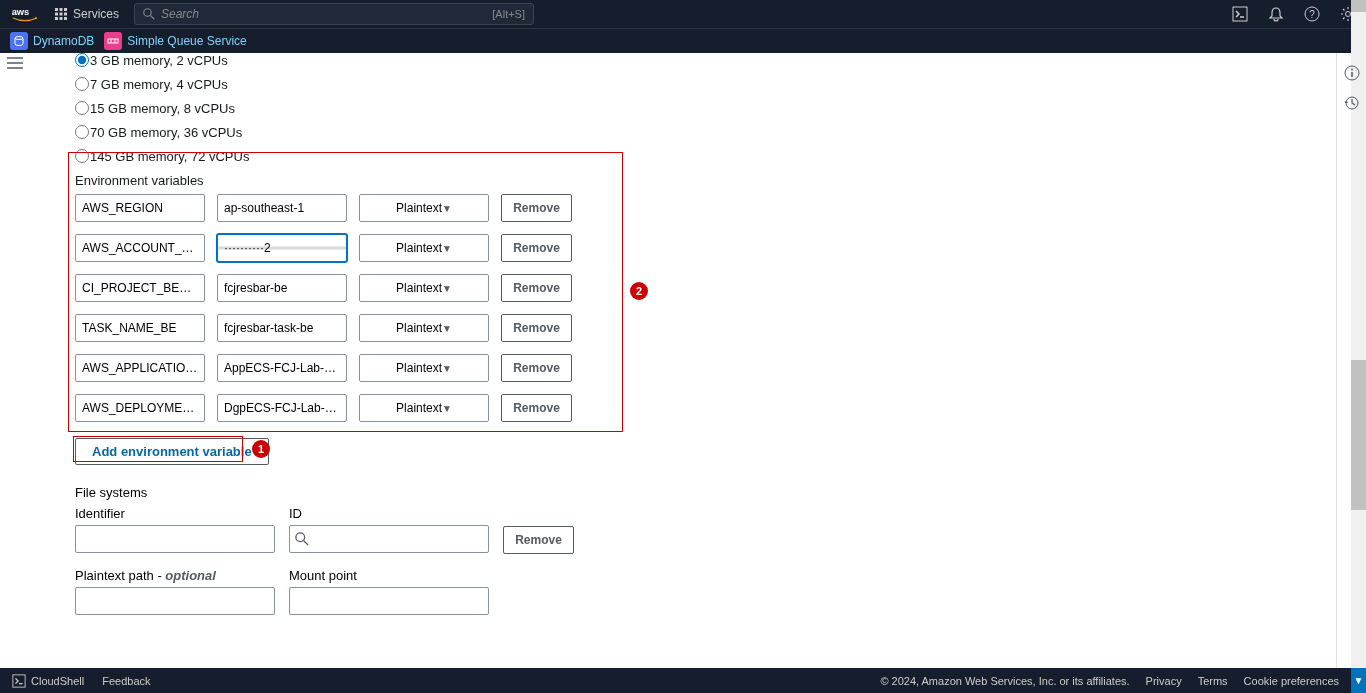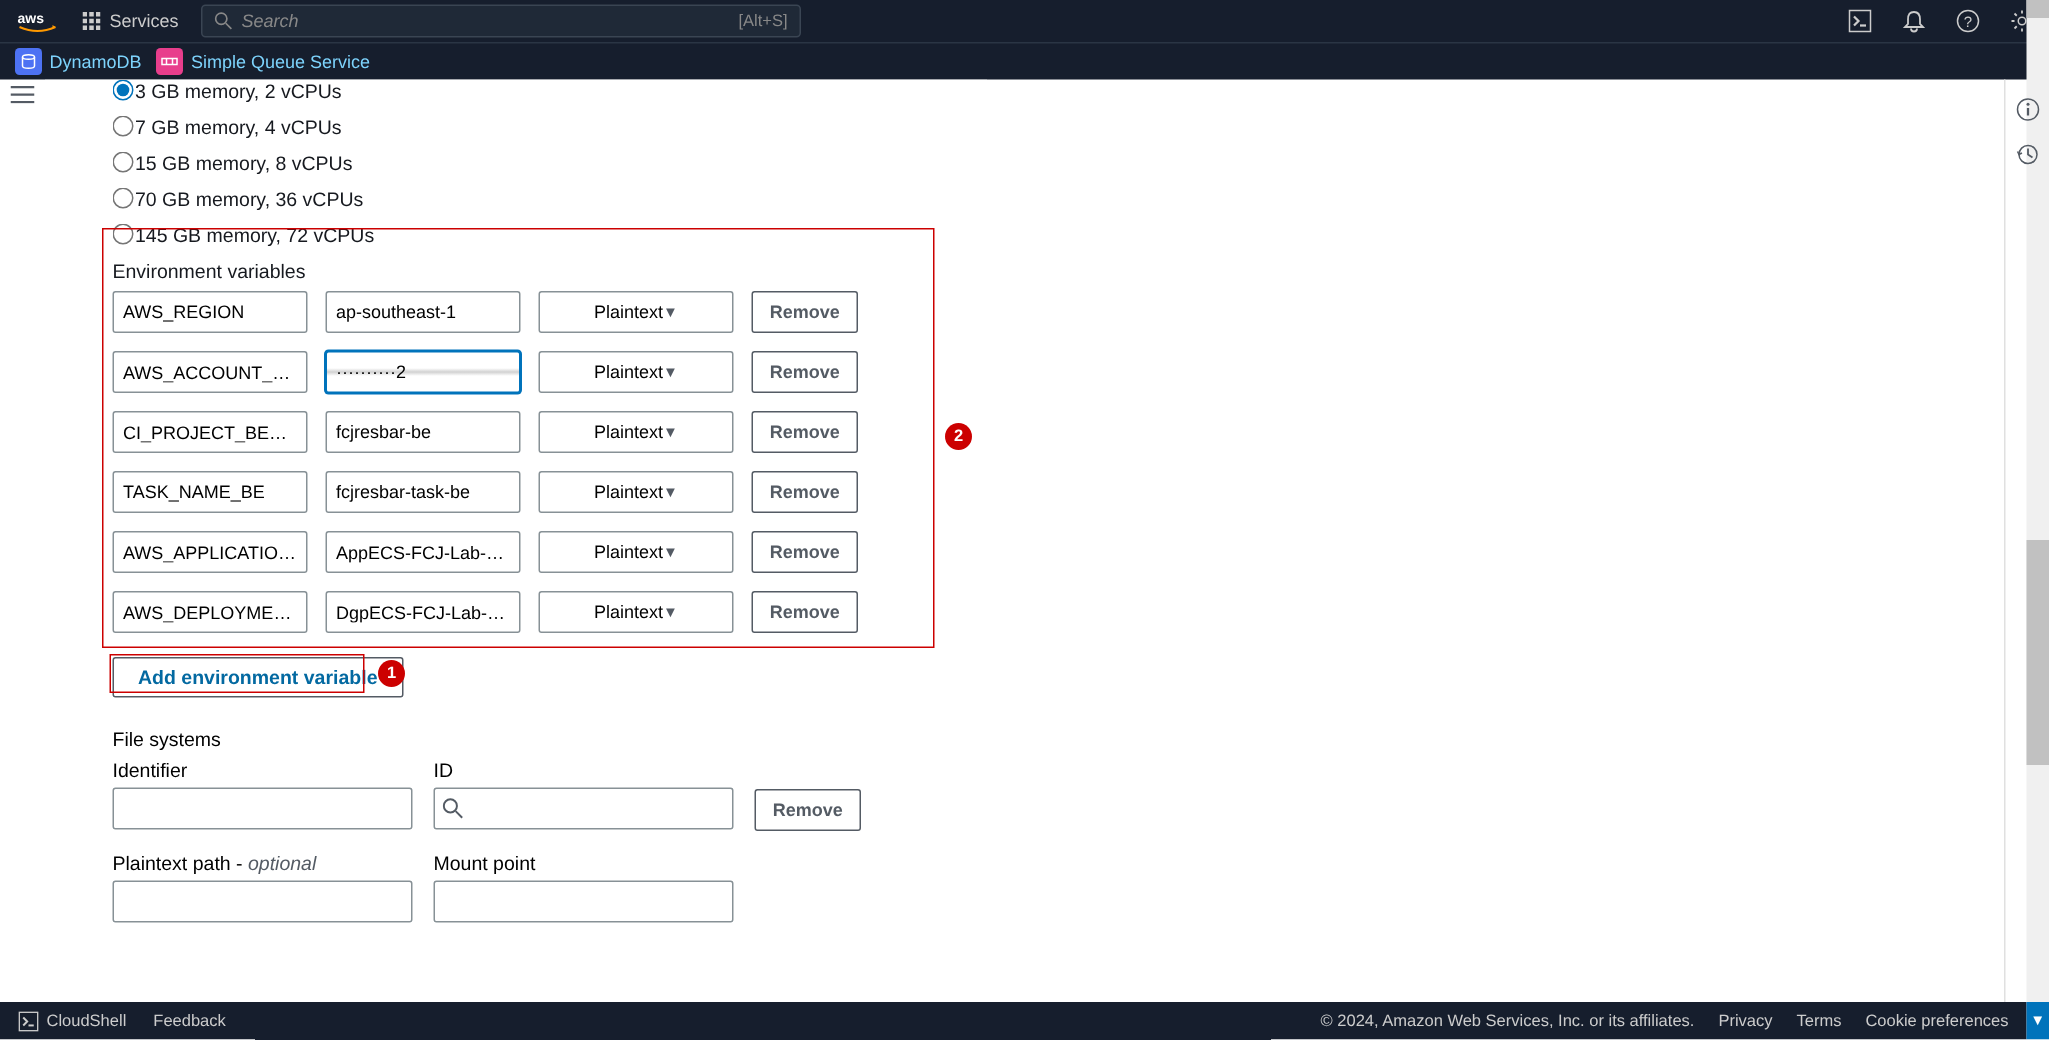--- a/index.html
+++ b/index.html
@@ -61,21 +61,21 @@
 
 .fs-section { margin-top: 20px; }
 .fs-label { font-size: 13px; margin-bottom: 6px; }
 .fs-row { display: flex; gap: 14px; align-items: flex-start; }
 .fs-col { display: flex; flex-direction: column; gap: 4px; }
 .fs-col-label { font-size: 13px; }
 .fs-input { width: 200px; height: 28px; border: 1px solid #879196; border-radius: 2px; padding: 0 6px; font-size: 12px; }
 .fs-input.search { padding-left: 26px; }
 .fs-input-wrap { position: relative; }
 .fs-search-icon { position: absolute; left: 6px; top: 7px; width: 14px; height: 14px; color: #545b64; }
-.optional { font-style: italic; color: #545b64; }
+.optional { font-style: italic; color: #545b64; font-weight: bold; }
 .fs-remove-col { display:flex; flex-direction:column; justify-content:flex-end; height:48px;}
 
 
 .right-icons { position: absolute; right: 0; top: 53px; width: 30px; display: flex; flex-direction: column; align-items: center; padding-top: 12px; gap: 14px; border-left: 1px solid #e0e0e0; height: calc(100% - 78px); }
 .right-icons .ricon { width: 16px; height: 16px; cursor: pointer; color: #545b64; }
 
 
 .footer { position: absolute; bottom: 0; left: 0; right: 15px; height: 25px; background: #161e2d; color: #ccc; font-size: 11px; display: flex; align-items: center; padding: 0 12px; }
 .footer-left { display: flex; gap: 18px; align-items: center; }
 .cloudshell { display: flex; align-items: center; gap: 5px; cursor: pointer; }

